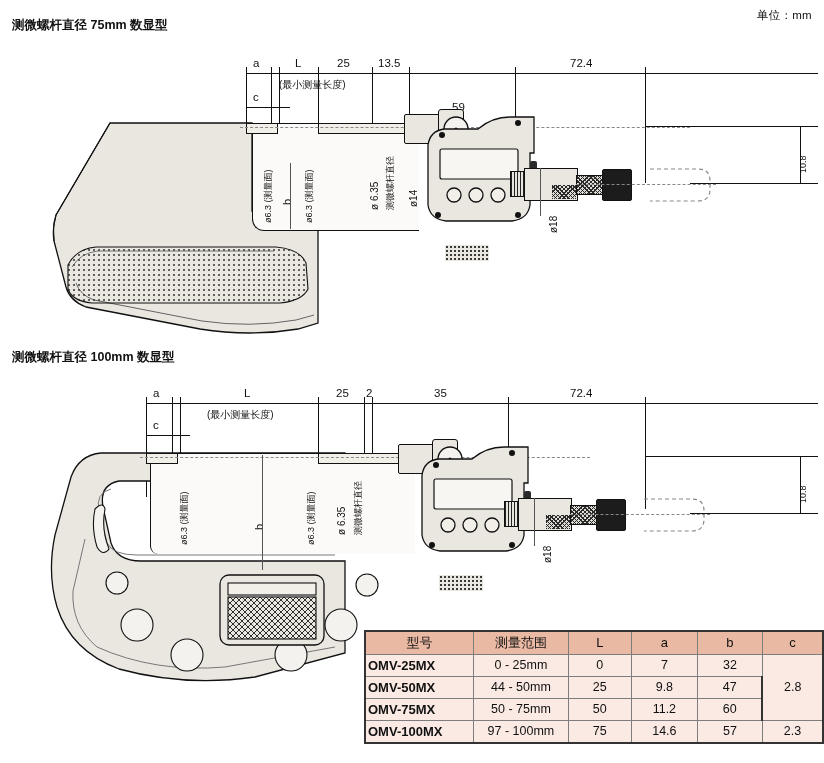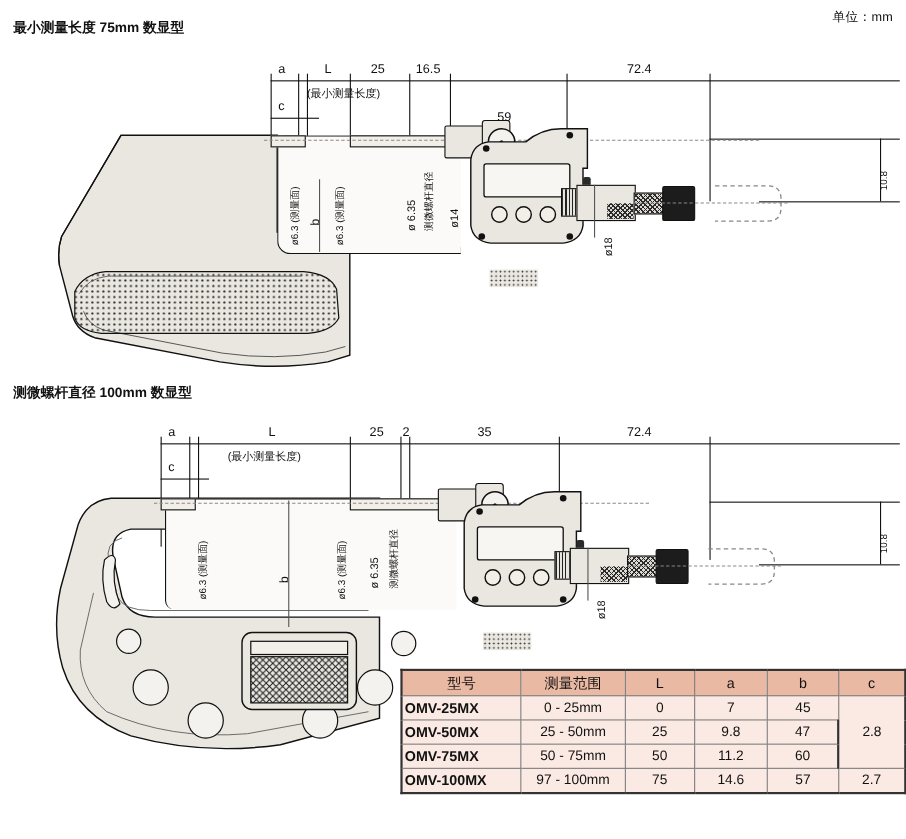--- a/index.html
+++ b/index.html
@@ -48,21 +48,21 @@
     background-color:#e8e5df;
   }
   .dots-fine{
     background-image:radial-gradient(#333 0.7px, transparent 0.9px);
     background-size:4px 4px;
     background-color:#eae7e1;
   }
 
   
   #spec-table{
-    position:absolute;left:364px;top:608px;border-collapse:collapse;
+    position:absolute;left:364px;top:630px;border-collapse:collapse;
     font-size:12.5px;
   }
   #spec-table th,#spec-table td{
     border:1px solid #7d7d7d;padding:1px 4px;text-align:center;
     line-height:1.35;color:#111;
   }
   #spec-table thead th{
     background:#eab9a3;font-weight:normal;font-size:13px;height:20px;
   }
   #spec-table tbody td{background:#fbeae3;height:19px;}
@@ -74,39 +74,39 @@
   #spec-table th:first-child,#spec-table td:first-child{border-left:2.5px solid #333;}
   #spec-table th:last-child,#spec-table td:last-child{border-right:2.5px solid #333;}
   .colw0{width:108px;}.colw1{width:92px;}.colw2{width:60px;}
   .colw3{width:62px;}.colw4{width:62px;}.colw5{width:56px;}
 </style>
 </head>
 <body>
 
 <div class="abs unit-label dimtext">单位：mm</div>
 
-<div class="abs section-title" id="title-1">最小测量长度 75mm 数显型</div>
+<div class="abs section-title" id="title-1">测微螺杆直径 75mm 数显型</div>
 
 <div class="abs" id="drawing-1" style="left:0;top:55px;width:824px;height:270px;">
 
   <div class="abs hline" style="left:246px;top:18px;width:572px;"></div>
 
   <div class="abs vline" style="left:246px;top:12px;height:108px;"></div>
   <div class="abs vline" style="left:271px;top:12px;height:118px;"></div>
   <div class="abs vline" style="left:279px;top:12px;height:118px;"></div>
   <div class="abs vline" style="left:318px;top:12px;height:118px;"></div>
   <div class="abs vline" style="left:372px;top:12px;height:118px;"></div>
   <div class="abs vline" style="left:409px;top:12px;height:118px;"></div>
   <div class="abs vline" style="left:515px;top:12px;height:100px;"></div>
   <div class="abs vline" style="left:645px;top:12px;height:116px;"></div>
 
   <div class="abs dimtext" style="left:253px;top:2px;">a</div>
   <div class="abs dimtext" style="left:295px;top:2px;">L</div>
   <div class="abs dimtext" style="left:337px;top:2px;">25</div>
-  <div class="abs dimtext" style="left:378px;top:2px;">16.5</div>
+  <div class="abs dimtext" style="left:378px;top:2px;">13.5</div>
   <div class="abs dimtext" style="left:452px;top:2px;margin-top:44px;">59</div>
   <div class="abs dimtext" style="left:570px;top:2px;">72.4</div>
 
   <div class="abs dimtext small" style="left:279px;top:23px;color:#111;">(最小测量长度)</div>
 
   <div class="abs hline" style="left:246px;top:52px;width:44px;"></div>
   <div class="abs dimtext" style="left:253px;top:36px;">c</div>
 
   <div class="abs hline" style="left:645px;top:71px;width:173px;"></div>
   <div class="abs hline" style="left:690px;top:128px;width:128px;"></div>
@@ -302,39 +302,39 @@
       <th class="colw4">b</th>
       <th class="colw5">c</th>
     </tr>
   </thead>
   <tbody>
     <tr>
       <td class="model">OMV-25MX</td>
       <td>0 - 25mm</td>
       <td>0</td>
       <td>7</td>
-      <td>45</td>
+      <td>32</td>
       <td rowspan="3">2.8</td>
     </tr>
     <tr>
       <td class="model">OMV-50MX</td>
-      <td>25 - 50mm</td>
+      <td>44 - 50mm</td>
       <td>25</td>
       <td>9.8</td>
       <td>47</td>
     </tr>
     <tr>
       <td class="model">OMV-75MX</td>
       <td>50 - 75mm</td>
       <td>50</td>
       <td>11.2</td>
       <td>60</td>
     </tr>
     <tr>
       <td class="model">OMV-100MX</td>
       <td>97 - 100mm</td>
       <td>75</td>
       <td>14.6</td>
       <td>57</td>
-      <td>2.7</td>
+      <td>2.3</td>
     </tr>
   </tbody>
 </table>
 
 </body></html>

